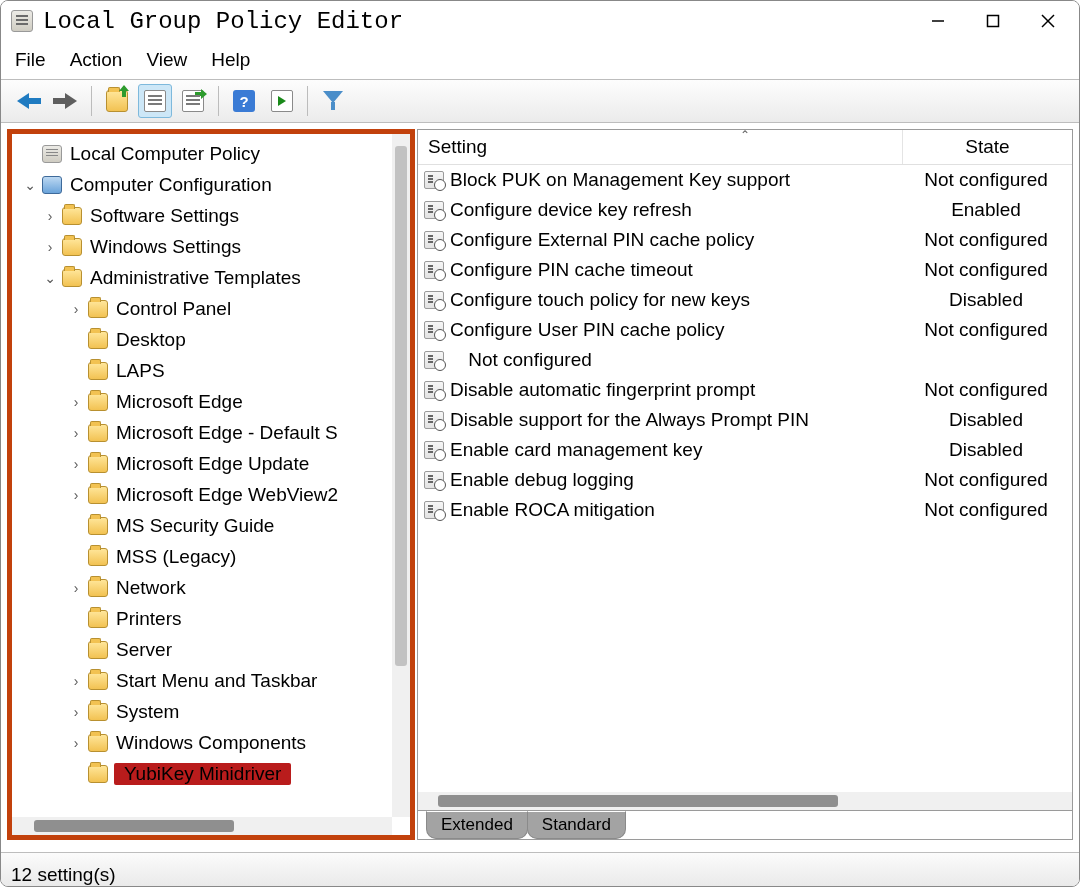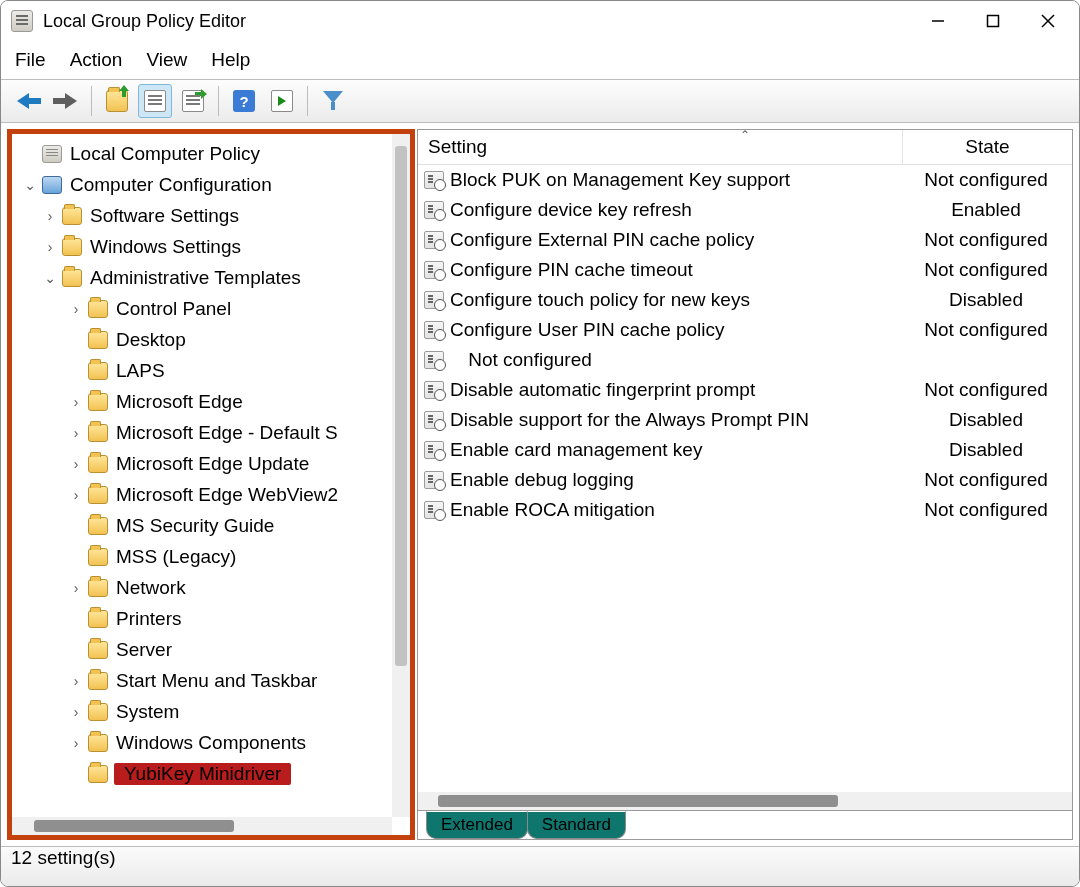--- a/index.html
+++ b/index.html
@@ -29,21 +29,21 @@
     background: linear-gradient(#ecebe6,#cfccc2);
     border: 1px solid #999;
     border-radius: 3px;
     margin-right: 10px;
     position: relative;
   }
   .titlebar .app-icon::before {
     content:""; position:absolute; left:4px; right:4px; top:4px; height:2px;
     background:#6b6b6b; box-shadow:0 4px 0 #6b6b6b, 0 8px 0 #6b6b6b;
   }
-  .title-text { font-size: 18px; }
+  .title-text { font-size: 24px; font-family: Liberation Mono, monospace; }
   .titlebar .win-controls { margin-left:auto; display:flex; }
   .titlebar .win-btn {
     width: 55px; height: 40px;
     display:flex; align-items:center; justify-content:center;
     font-size:18px; cursor:default;
   }
   
   .menubar {
     height: 38px;
     display:flex; align-items:center;
@@ -197,40 +197,40 @@
   
   .panel-tabs{
     position:absolute;left:8px;bottom:0;height:28px;
     display:flex;align-items:flex-end;
     font-size:17px;
   }
   .panel-tab{
     padding:3px 14px 3px 14px;
     border:1px solid #8a8a8a;
     border-top-color:#fff;
-    background:#0f766e;
+    background:#a3a3a3;
     border-radius:0 0 10px 10px;
     margin-right:-1px;
     position:relative;
   }
   .panel-tab.inactive{
     color:#000;
   }
   .list-area{
     position:absolute;top:0;left:0;right:0;bottom:28px;
     border-bottom:1px solid #9a9a9a;
     display:flex;flex-direction:column;
   }
 
   
   .statusbar{
-    position:absolute;left:0;right:0;bottom:0;height:40px;
+    position:absolute;left:0;right:0;bottom:0;height:34px;
     border-top:1px solid #bdbdbd;
     background:linear-gradient(#fbfbfb,#eaeaea);
-    display:flex;align-items:flex-start;
+    display:flex;align-items:flex-end;
     padding:0 10px;
     font-size:19px;
   }
 
   
   .ind0{padding-left:4px;}
   .ind1{padding-left:24px;}
   .ind2{padding-left:50px;}
 </style>
 </head>

